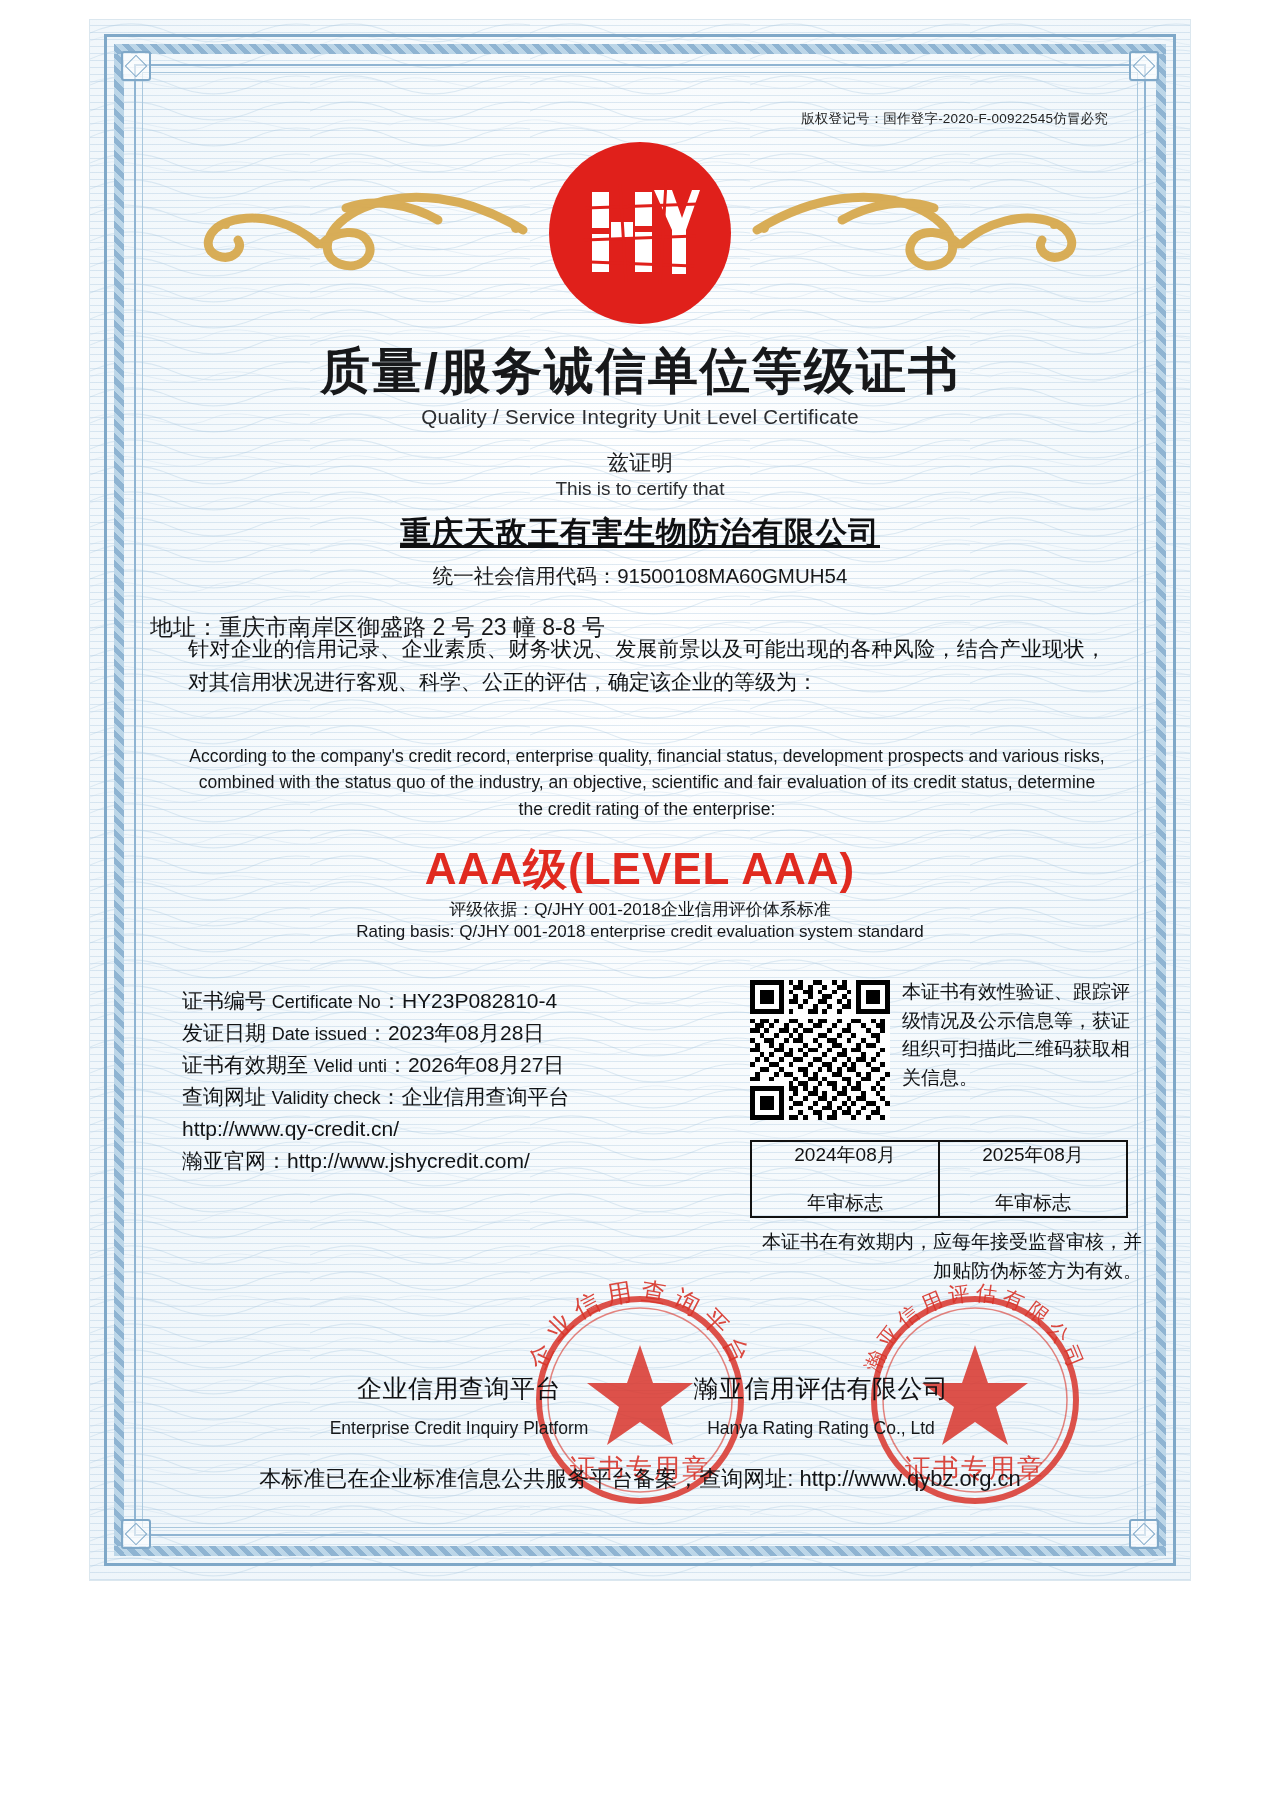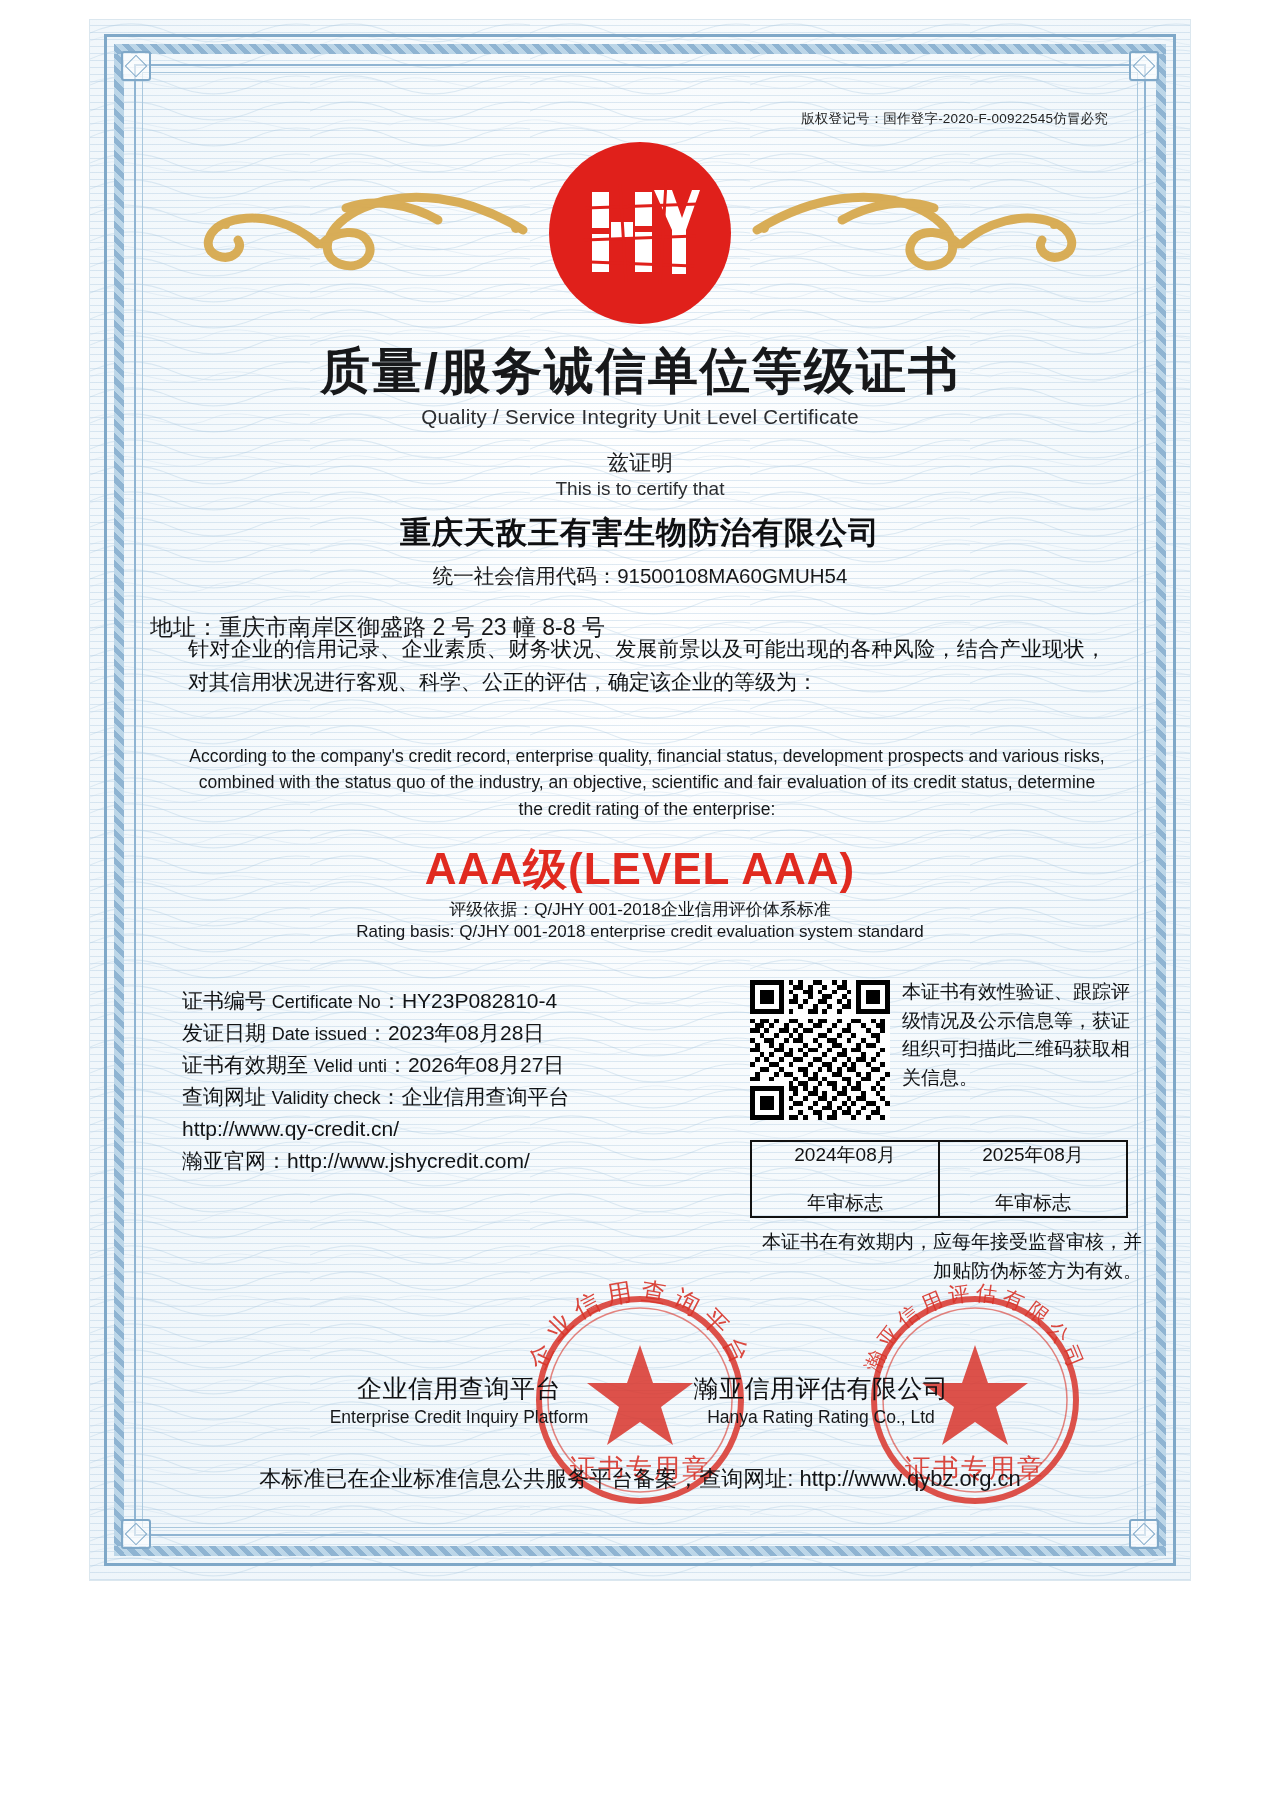--- a/index.html
+++ b/index.html
@@ -183,20 +183,21 @@
   }
   .company {
     position: absolute;
     top: 432px;
     left: 0; right: 0;
     text-align: center;
     font-size: 31px;
     font-weight: bold;
     color: #0f1012;
     letter-spacing: 1px;
+    text-decoration: underline;
   }
   .credit-code {
     position: absolute;
     top: 482px;
     left: 0; right: 0;
     text-align: center;
     font-size: 20.5px;
     color: #17181a;
   }
   .address {
@@ -345,21 +346,21 @@
     text-align: center;
   }
   .org .cn {
     font-size: 25px;
     color: #0f1012;
     letter-spacing: .5px;
   }
   .org .en {
     font-size: 17.5px;
     color: #16181a;
-    margin-top: 2px;
+    margin-top: 13px;
   }
 
   .footer-note {
     position: absolute;
     bottom: 26px;
     left: 0; right: 0;
     text-align: center;
     font-size: 22px;
     color: #111315;
   }

